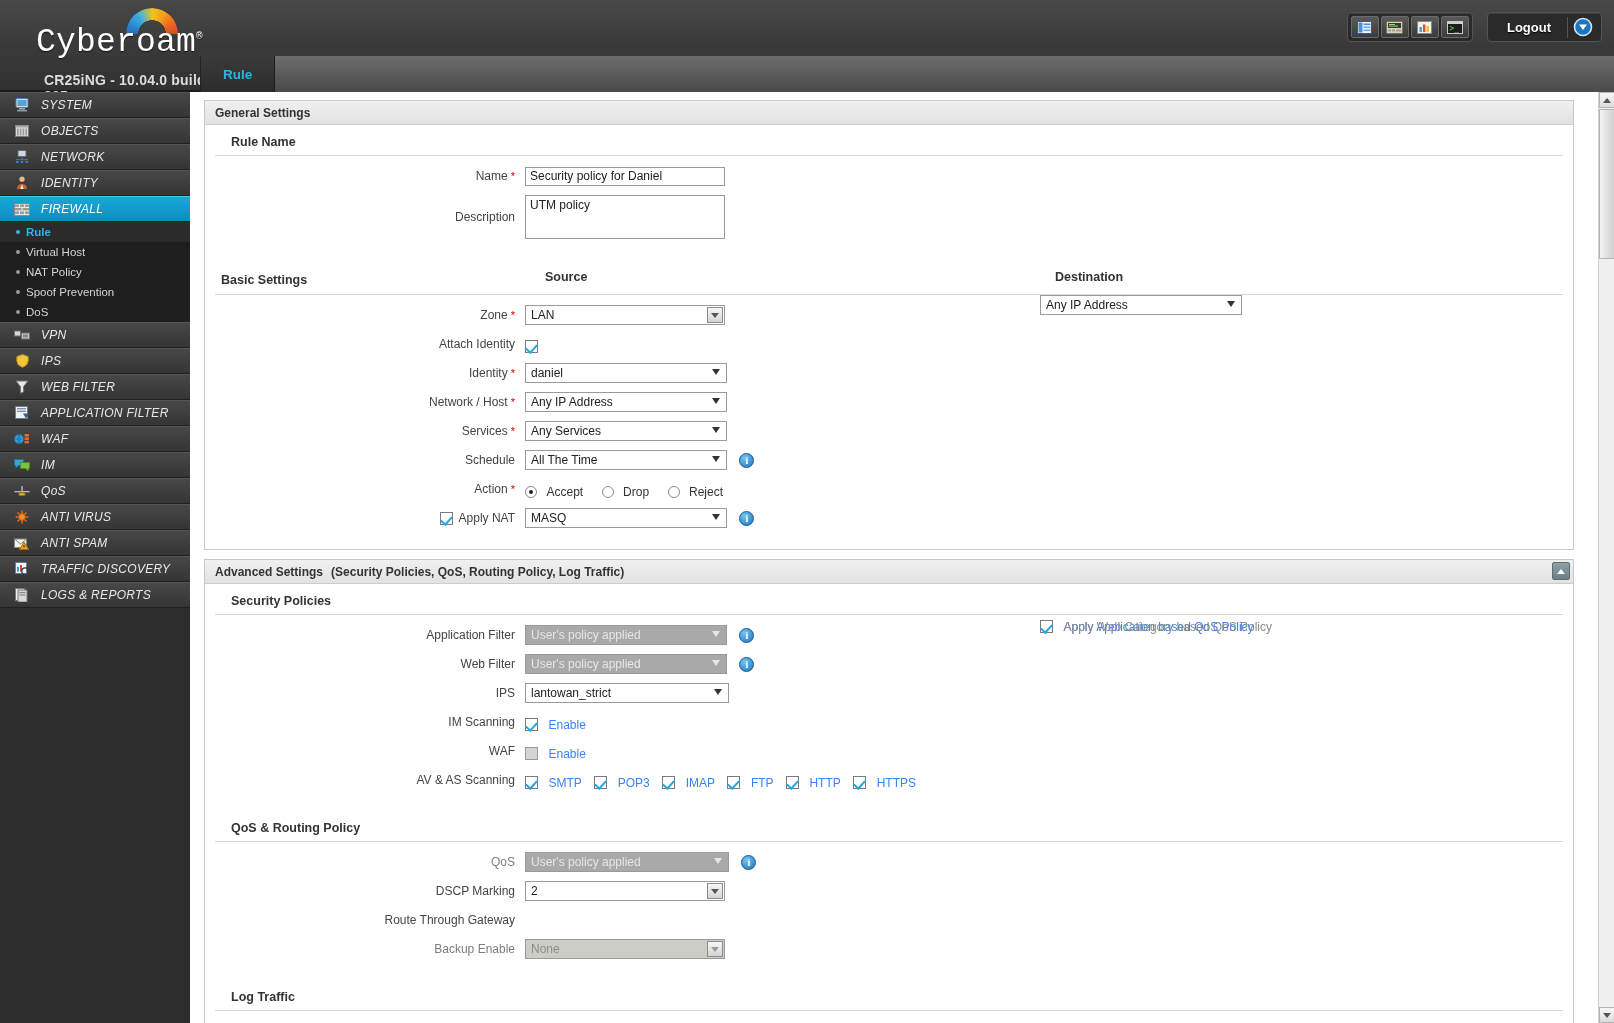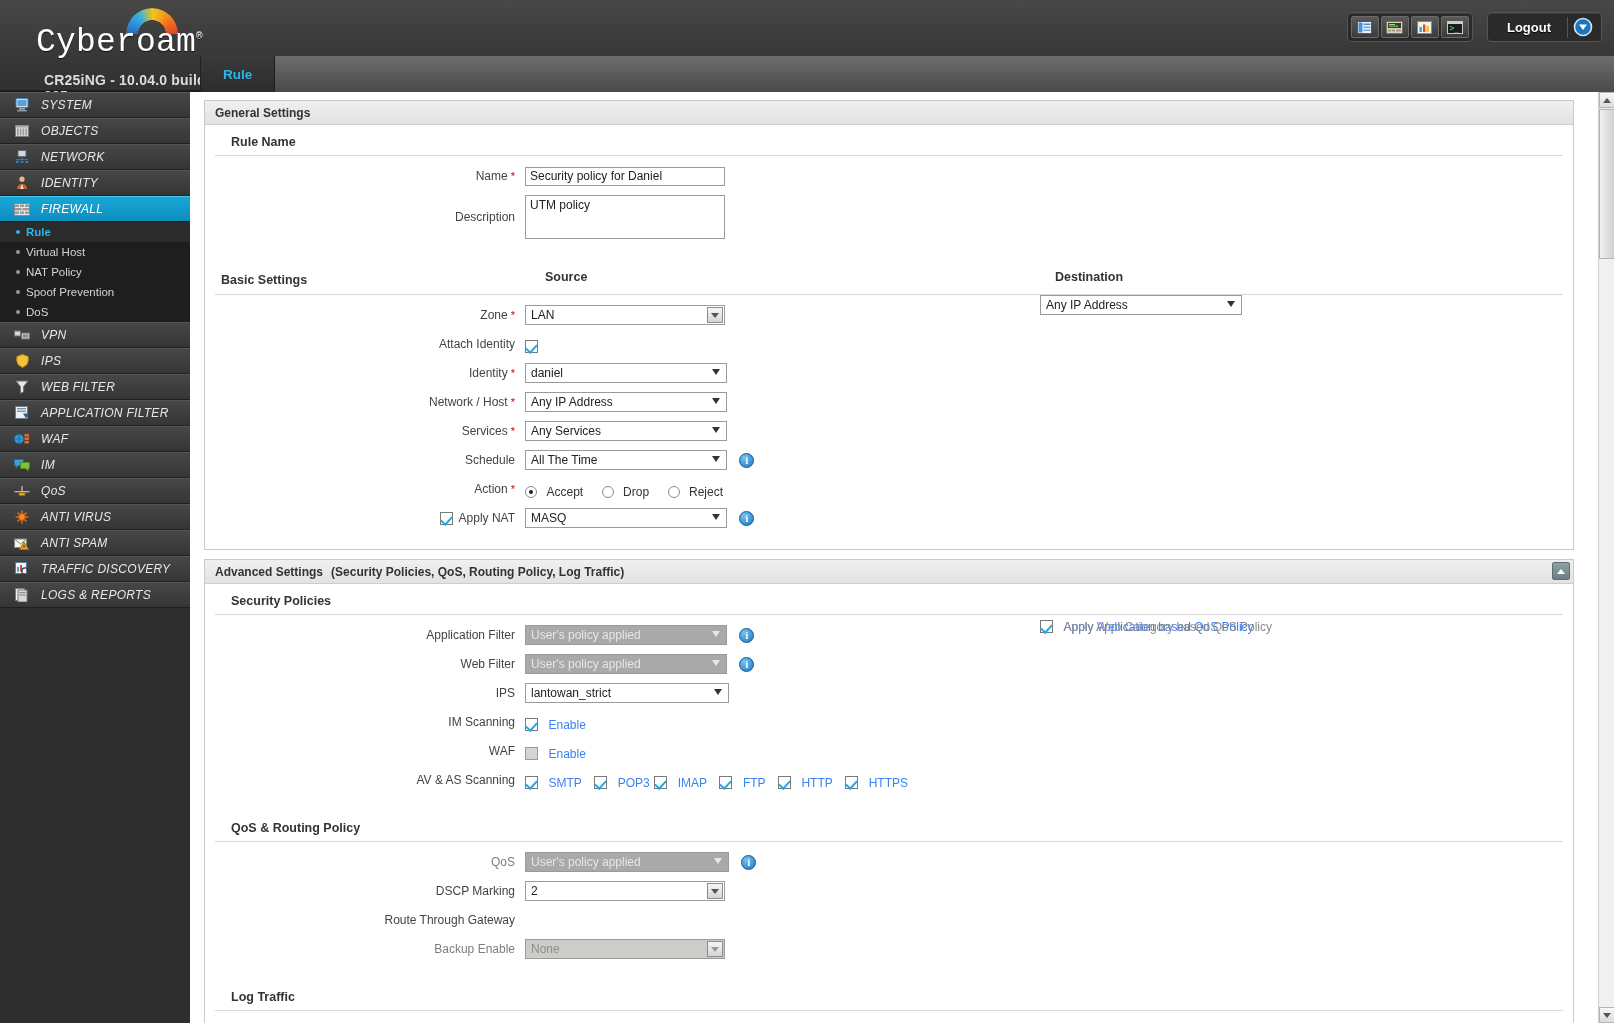--- a/index.html
+++ b/index.html
@@ -824,21 +824,21 @@
             <span class="cb-lbl">Enable</span>
           </div>
         </div>
 
         <div class="row">
           <div class="lbl">AV &amp; AS Scanning</div>
           <div class="fld" style="padding-top:3px;">
             <span class="cb on"></span>
             <span class="cb-lbl" style="margin-right:8px">SMTP</span>
             <span class="cb on"></span>
-            <span class="cb-lbl" style="">POP3</span>
+            <span class="cb-lbl" style="margin-right:8px">POP3</span>
             <span class="cb on"></span>
             <span class="cb-lbl" style="margin-right:8px">IMAP</span>
             <span class="cb on"></span>
             <span class="cb-lbl" style="margin-right:8px">FTP</span>
             <span class="cb on"></span>
             <span class="cb-lbl" style="margin-right:8px">HTTP</span>
             <span class="cb on"></span>
             <span class="cb-lbl">HTTPS</span>
           </div>
         </div>

